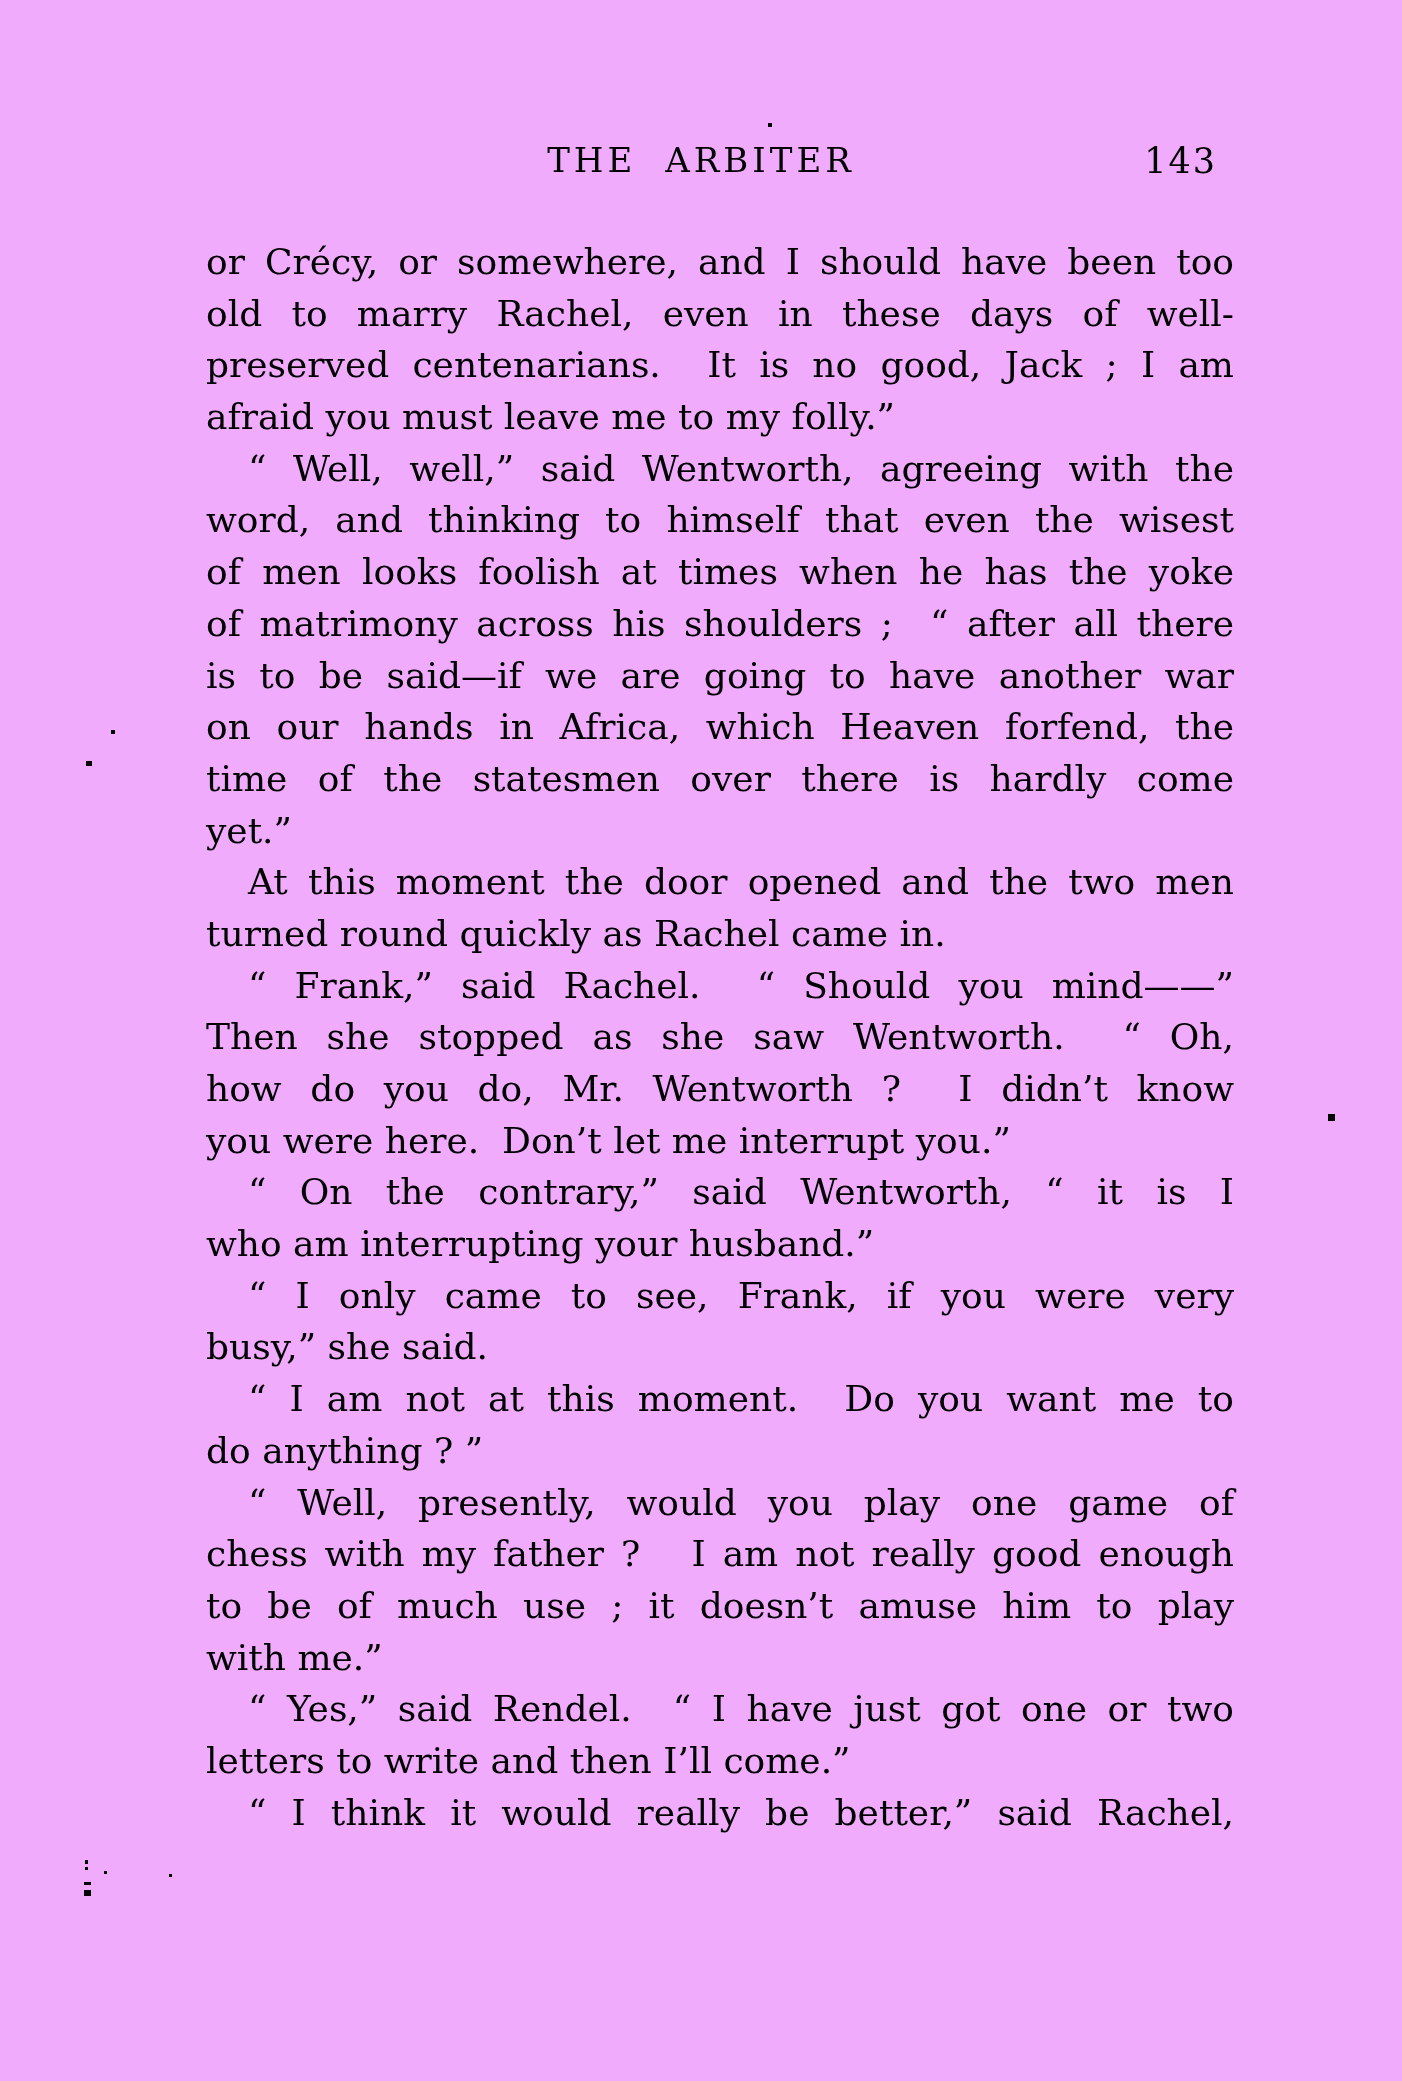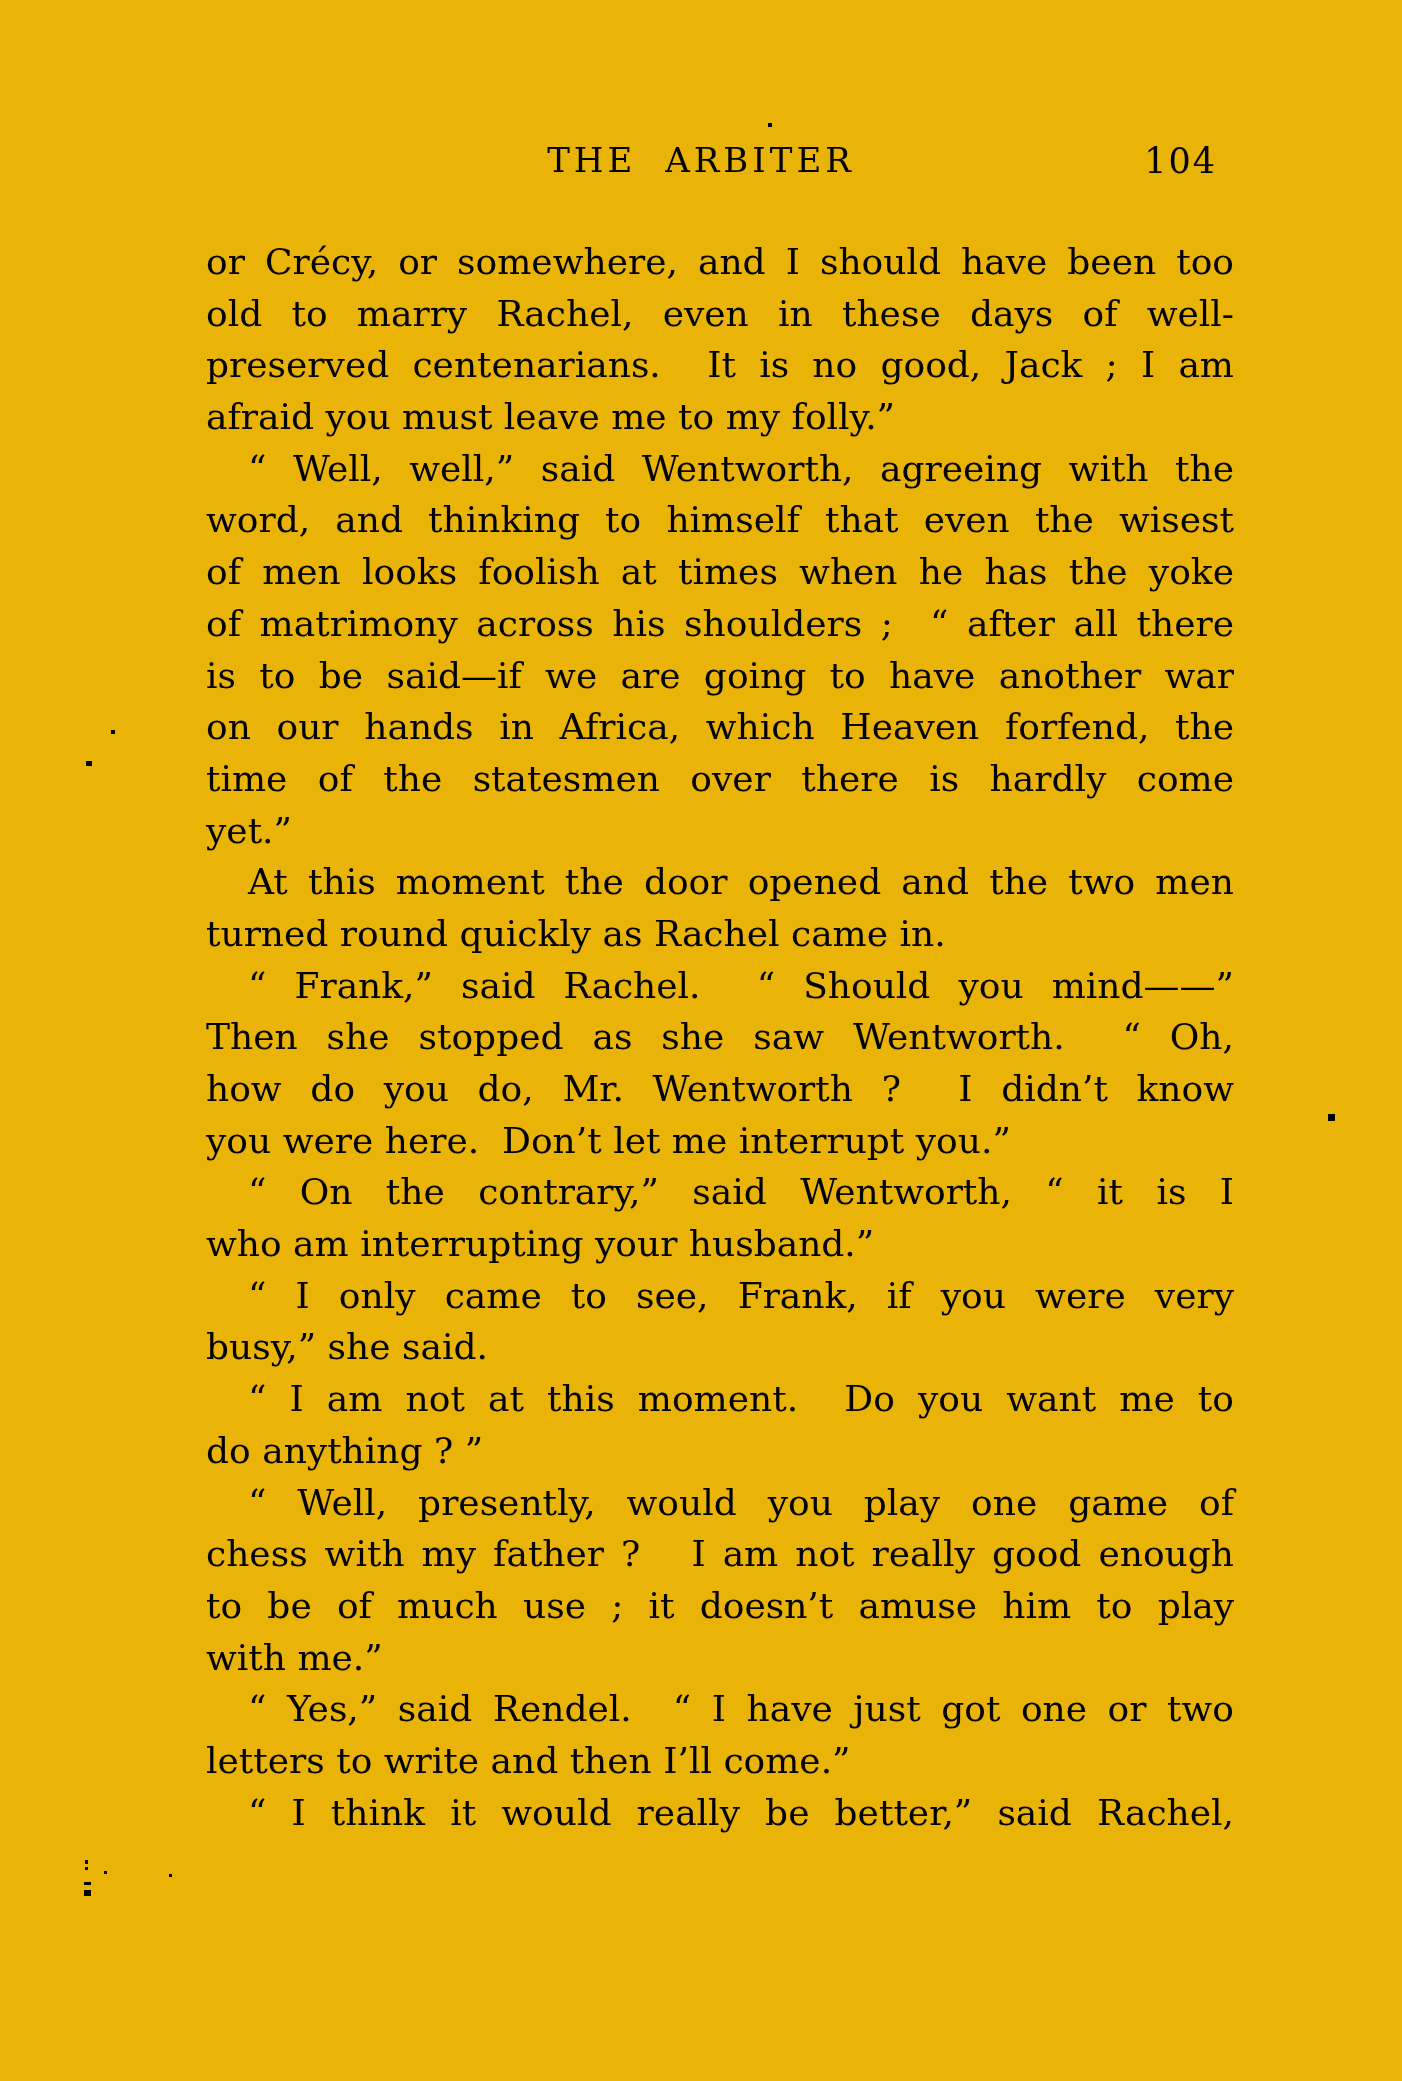--- a/index.html
+++ b/index.html
@@ -4,21 +4,21 @@
 <style>
   html, body {
     margin: 0;
     padding: 0;
     background: #ffffff;
   }
   .page {
     position: relative;
     width: 1402px;
     height: 2081px;
-    background: #eab308;
+    background: #f0abfc;
     color: #000000;
     font-family: "DejaVu Serif", serif;
     overflow: hidden;
   }
   .running-header {
     position: absolute;
     top: 140px;
     left: 0;
     width: 100%;
     height: 44px;
@@ -67,21 +67,21 @@
     background: #000000;
   }
 </style>
 </head>
 <body>
 
 <div class="page">
 
   <div class="running-header">
     <div class="title">THE ARBITER</div>
-    <div class="pagenum">104</div>
+    <div class="pagenum">143</div>
   </div>
 
   <div class="body-text" id="body-text"><div class="line">or Crécy, or somewhere, and I should have been too</div><div class="line">old to marry Rachel, even in these days of well-</div><div class="line">preserved centenarians.  It is no good, Jack ; I am</div><div class="line noj">afraid you must leave me to my folly.”</div><div class="line ind">“ Well, well,” said Wentworth, agreeing with the</div><div class="line">word, and thinking to himself that even the wisest</div><div class="line">of men looks foolish at times when he has the yoke</div><div class="line">of matrimony across his shoulders ;  “ after all there</div><div class="line">is to be said—if we are going to have another war</div><div class="line">on our hands in Africa, which Heaven forfend, the</div><div class="line">time of the statesmen over there is hardly come</div><div class="line noj">yet.”</div><div class="line ind">At this moment the door opened and the two men</div><div class="line noj">turned round quickly as Rachel came in.</div><div class="line ind">“ Frank,” said Rachel.  “ Should you mind——”</div><div class="line">Then she stopped as she saw Wentworth.  “ Oh,</div><div class="line">how do you do, Mr. Wentworth ?  I didn’t know</div><div class="line noj">you were here.  Don’t let me interrupt you.”</div><div class="line ind">“ On the contrary,” said Wentworth, “ it is I</div><div class="line noj">who am interrupting your husband.”</div><div class="line ind">“ I only came to see, Frank, if you were very</div><div class="line noj">busy,” she said.</div><div class="line ind">“ I am not at this moment.  Do you want me to</div><div class="line noj">do anything ? ”</div><div class="line ind">“ Well, presently, would you play one game of</div><div class="line">chess with my father ?   I am not really good enough</div><div class="line">to be of much use ; it doesn’t amuse him to play</div><div class="line noj">with me.”</div><div class="line ind">“ Yes,” said Rendel.  “ I have just got one or two</div><div class="line noj">letters to write and then I’ll come.”</div><div class="line ind">“ I think it would really be better,” said Rachel,</div></div>
 
   <div id="specks">
       <div class="speck" style="left: 768px; top: 123px; width: 4px; height: 4px;"></div>
       <div class="speck" style="left: 1328px; top: 1114px; width: 7px; height: 7px;"></div>
       <div class="speck" style="left: 111px; top: 730px; width: 4px; height: 4px;"></div>
       <div class="speck" style="left: 86px; top: 761px; width: 6px; height: 5px;"></div>
       <div class="speck" style="left: 85px; top: 1860px; width: 3px; height: 4px;"></div>

